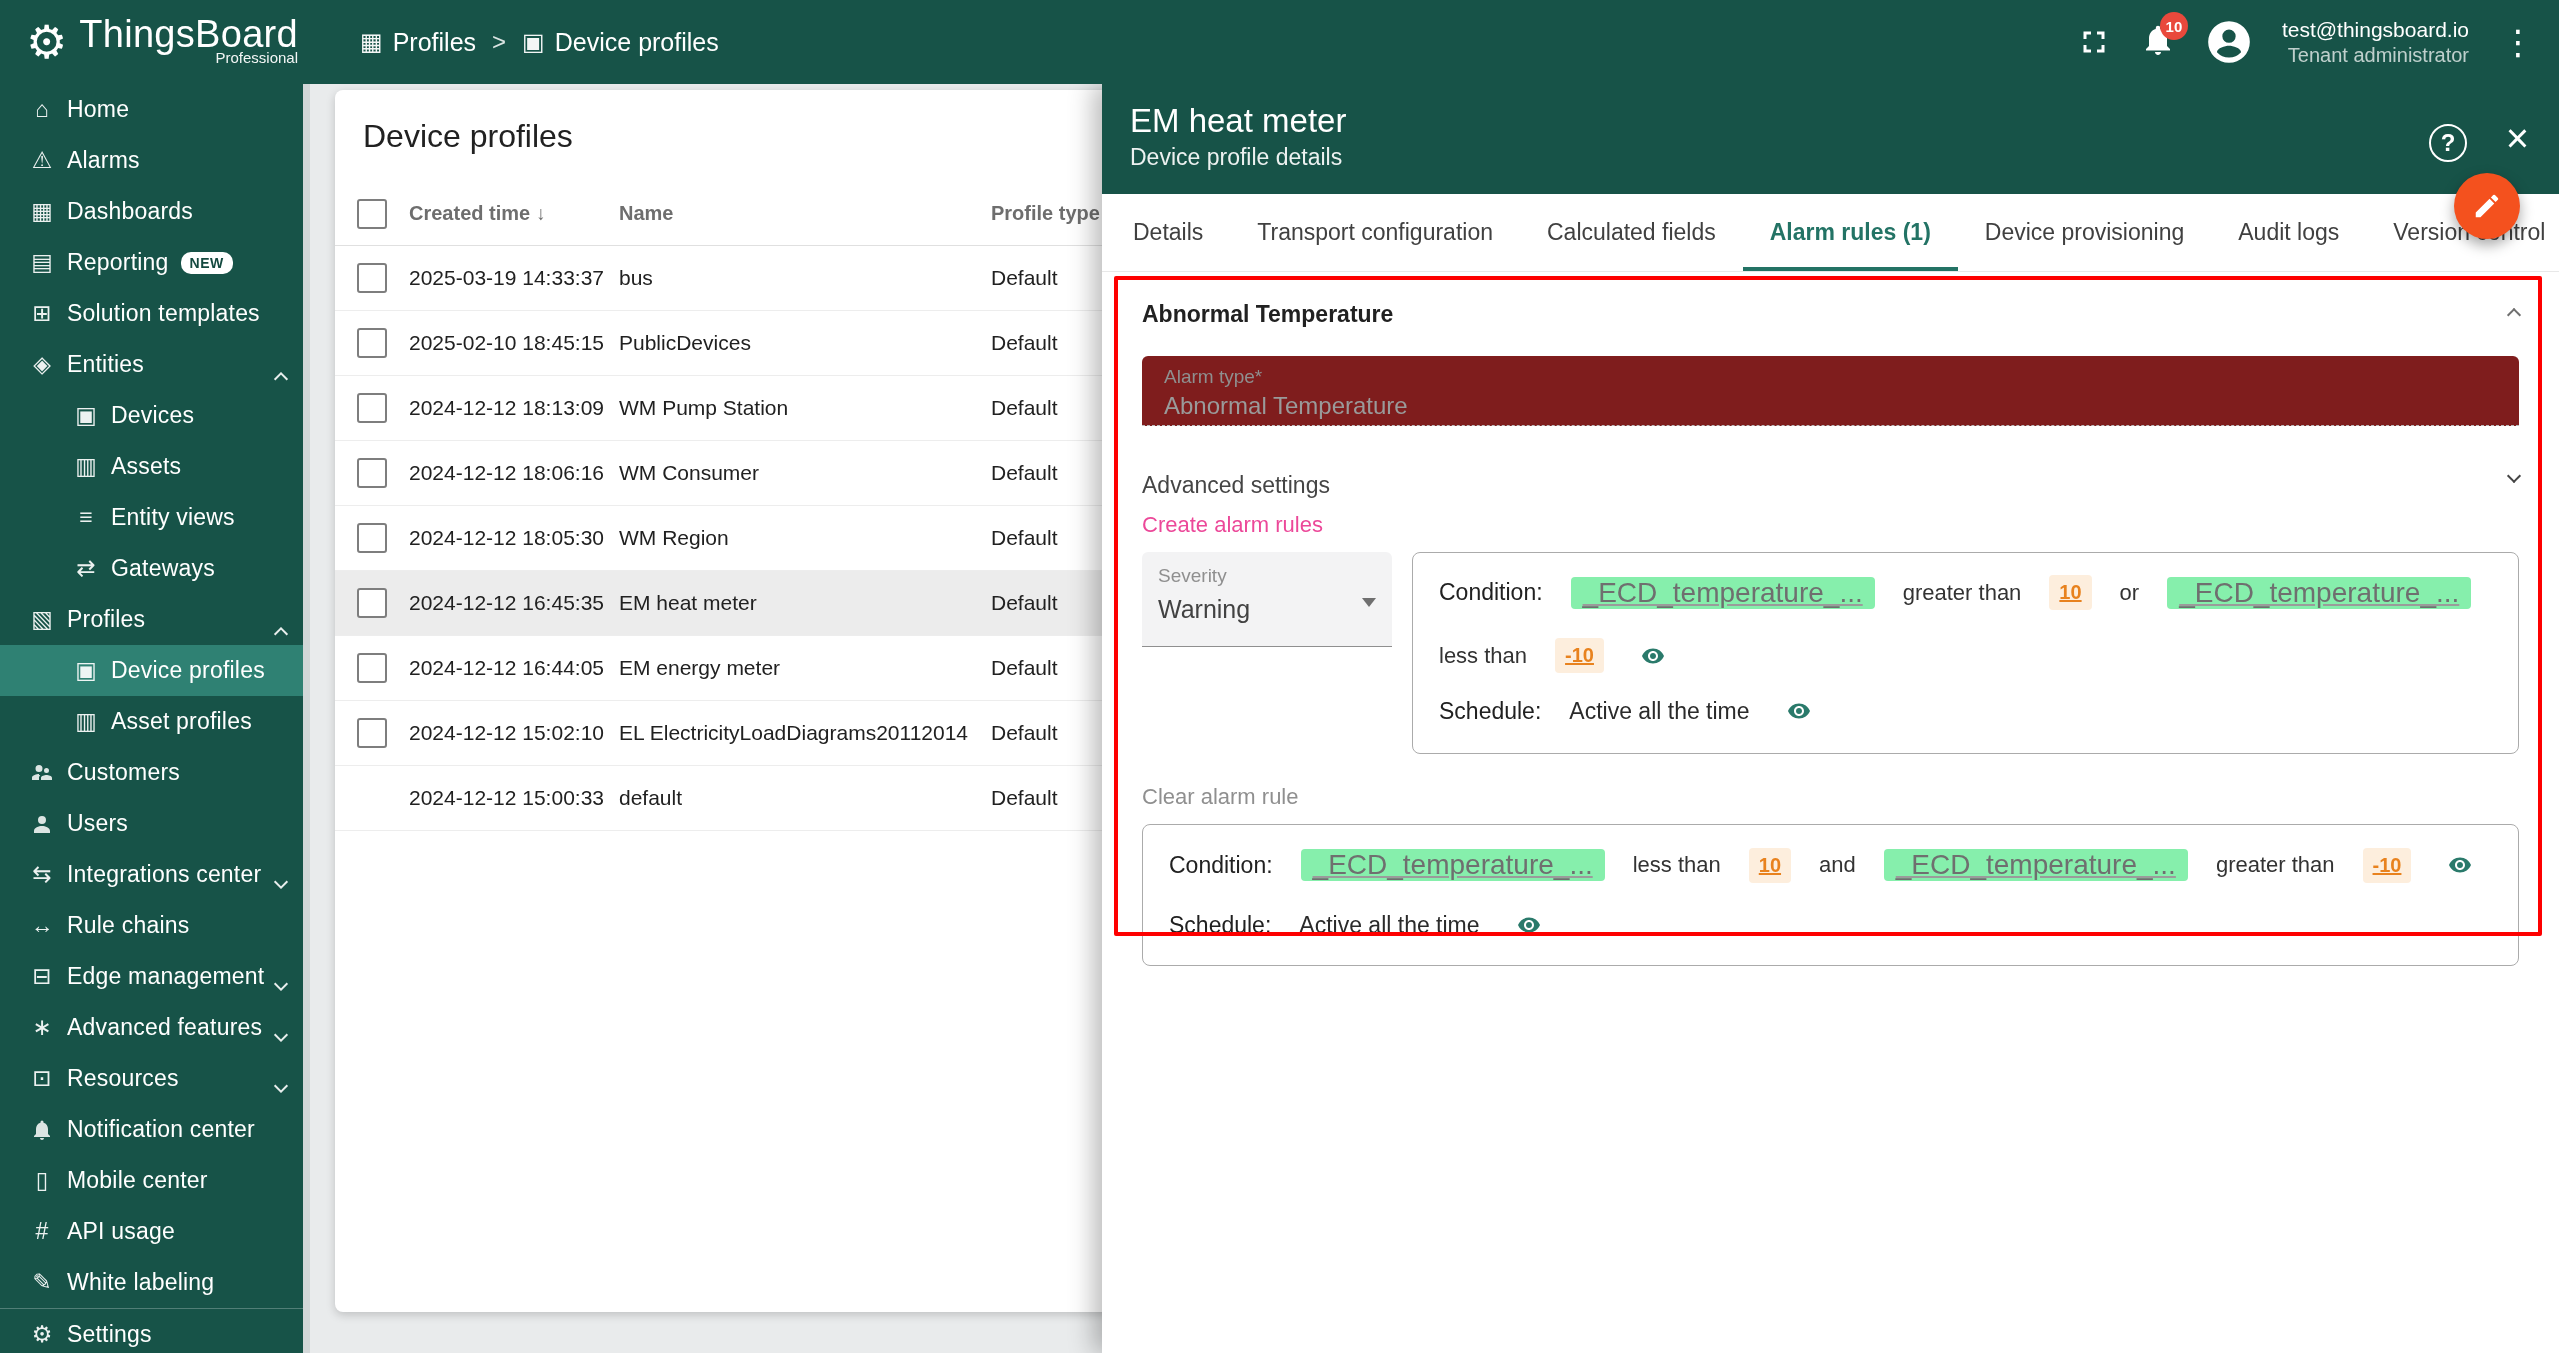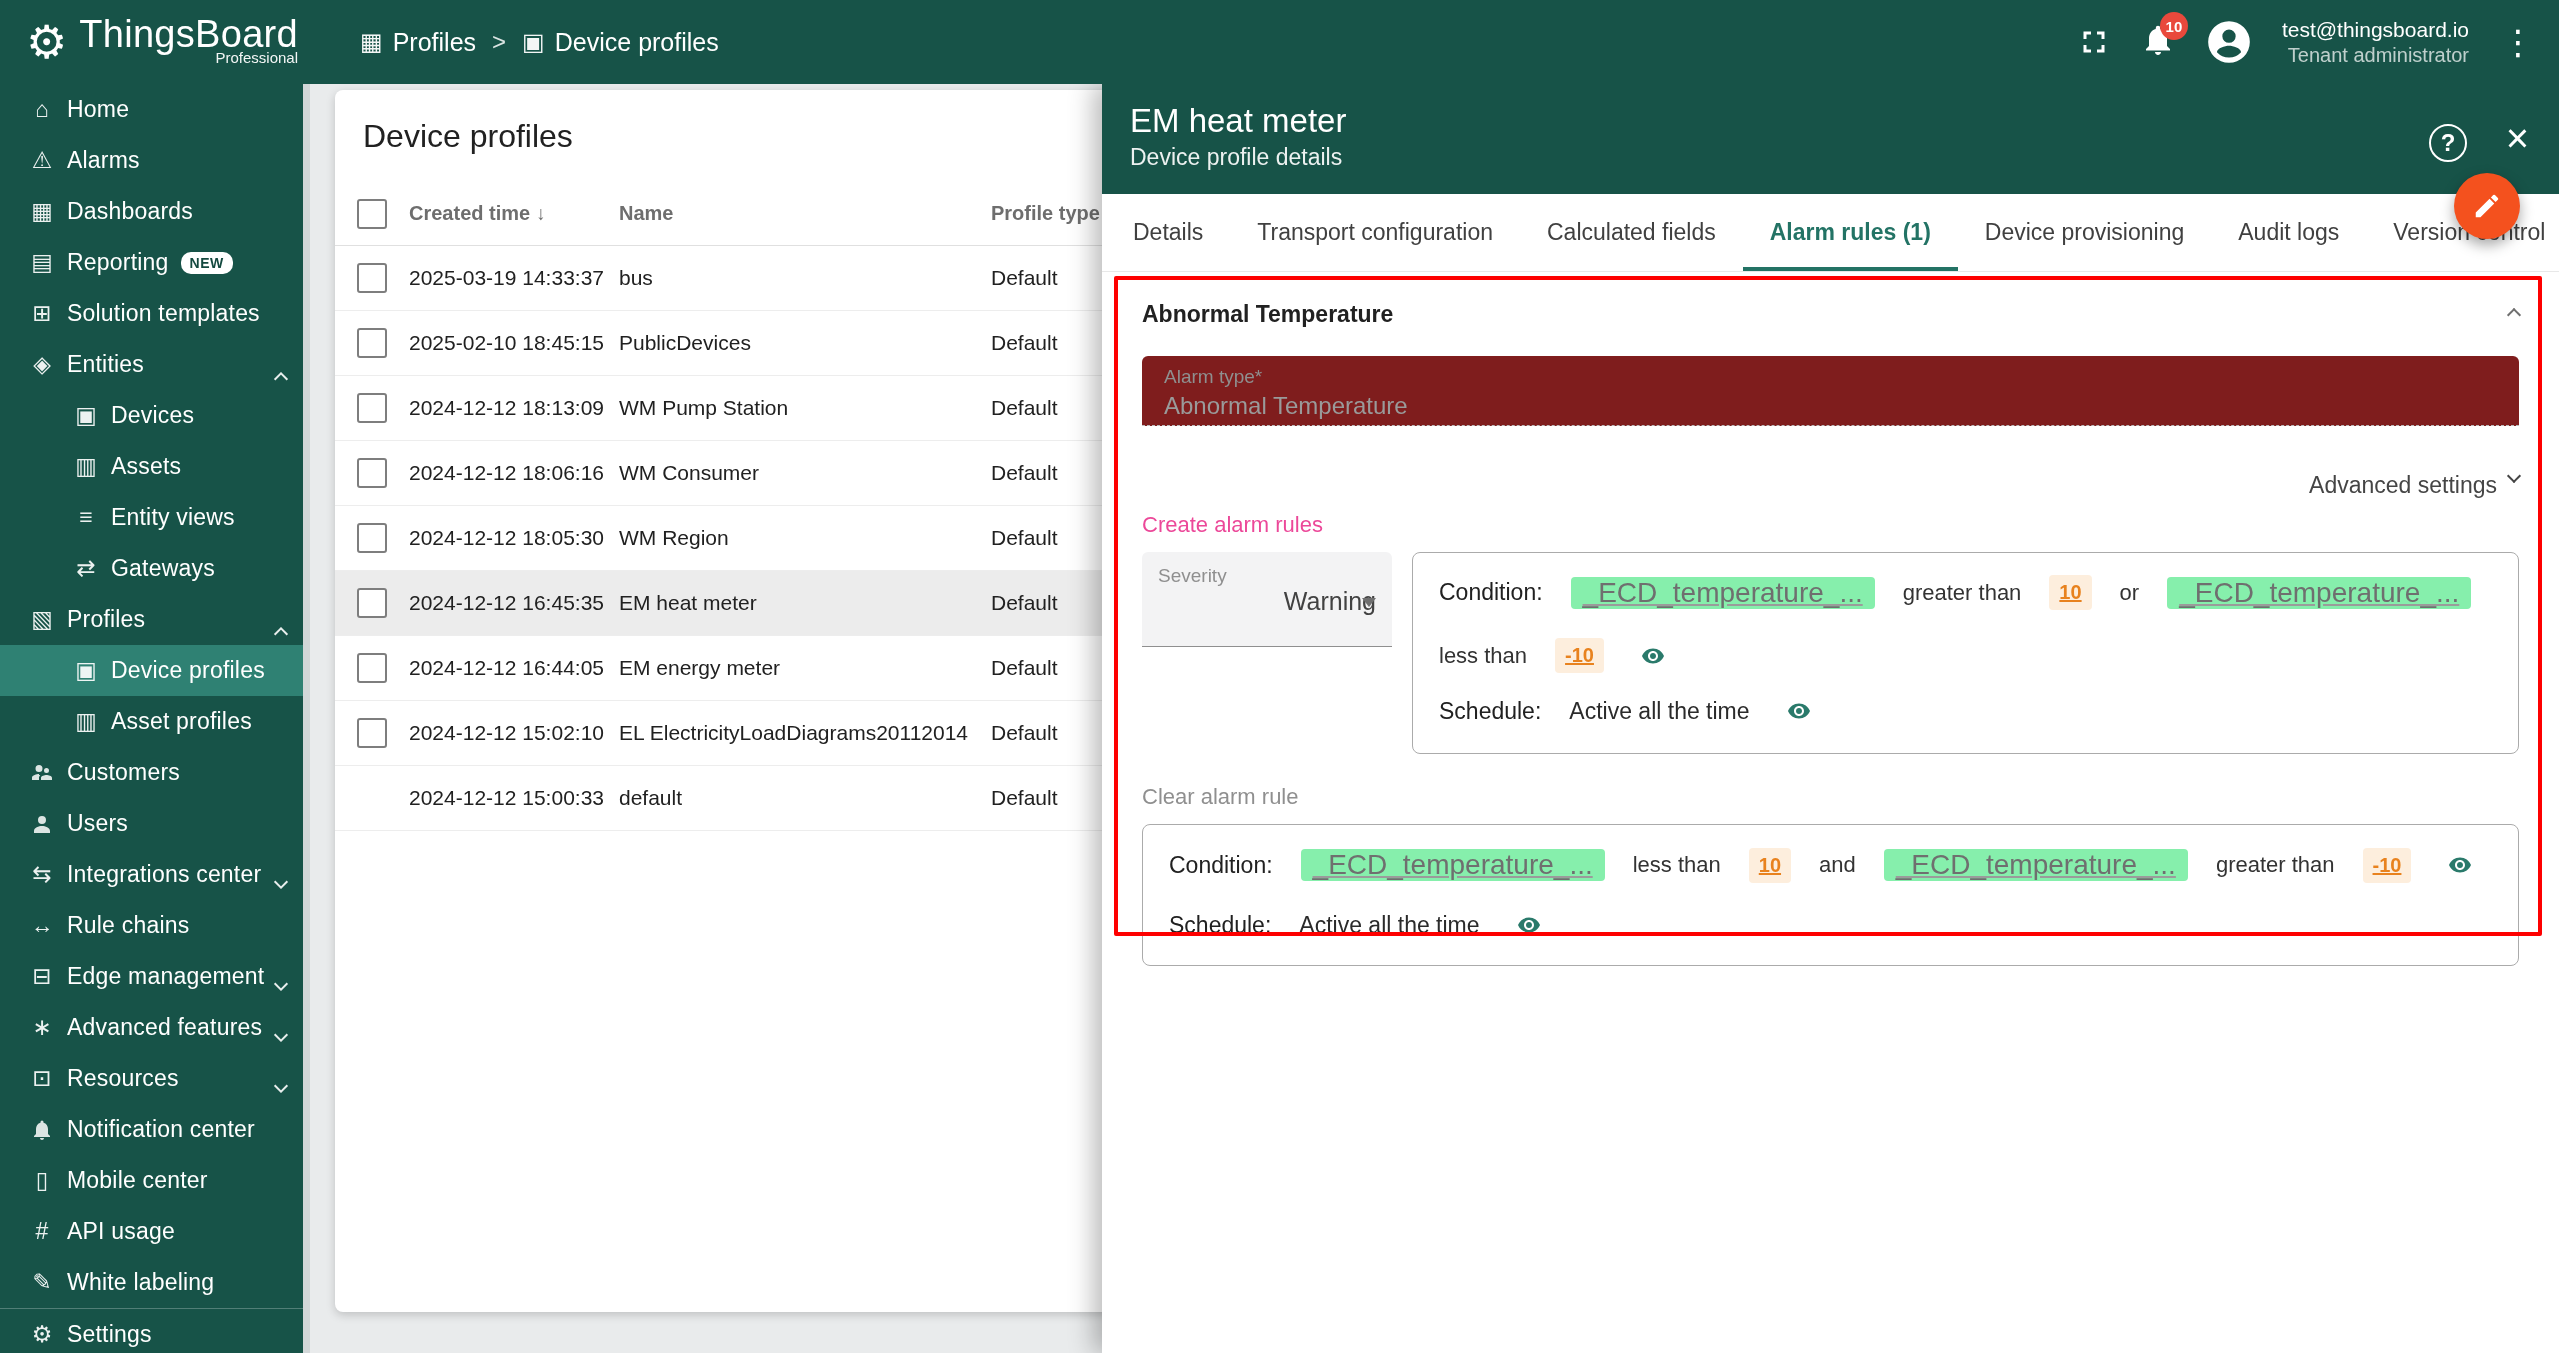--- a/index.html
+++ b/index.html
@@ -76,28 +76,28 @@
   .tab.active::after { content:""; position:absolute; left:0; right:0; bottom:0; height:4px; background:#237365; }
 
   .panel-content { padding:14px 40px 0 40px; }
   .section-header { display:flex; align-items:center; justify-content:space-between; height:56px;
     font-size:23px; font-weight:700; color:#212121; cursor:pointer; }
   .section-header .chev-cell { position:static; color:#6f6f6f; }
   .alarm-type-field { margin-top:14px; height:70px; background:#7f1d1d; border-radius:6px 6px 0 0;
     padding:10px 22px; border-bottom:1px dashed #bdbdbd; }
   .f-label { font-size:19px; color:#8f8f8f; }
   .f-value { font-size:24px; color:#9a9a9a; margin-top:4px; }
-  .advanced-row { margin-top:44px; height:30px; display:flex; justify-content:flex-end; align-items:center; gap:12px;
+  .advanced-row { margin-top:44px; height:30px; display:flex; justify-content:space-between; align-items:center; gap:12px;
     font-size:23px; color:#454545; cursor:pointer; }
   .advanced-row .chev { color:#454545; }
   .rules-label { margin-top:12px; font-size:22px; color:#ec4899; height:28px; }
   .rule-row { margin-top:12px; display:flex; gap:20px; align-items:flex-start; }
   .severity-field { width:250px; height:95px; background:#f3f3f4; border-bottom:1px solid #8f8f8f; border-radius:6px 6px 0 0;
     padding:13px 16px; position:relative; cursor:pointer; }
-  .sev-value { font-size:25px; color:#424242; margin-top:0;text-align:right; }
+  .sev-value { font-size:25px; color:#424242; margin-top:8px; }
   .sel-arrow { position:absolute; right:16px; top:46px; width:0; height:0; border-left:7px solid transparent;
     border-right:7px solid transparent; border-top:9px solid #6f6f6f; }
   .cond-card { flex:1; border:1px solid #ababab; border-radius:8px; padding:22px 26px; display:flex; flex-direction:column; gap:18px; }
   .clear-card { margin-top:12px; border:1px solid #ababab; border-radius:8px; padding:20px 26px; display:flex; flex-direction:column; gap:20px; }
   .cond-row { display:flex; align-items:center; gap:28px; font-size:23px; color:#2b2b2b; flex-wrap:wrap; min-height:40px; }
   .row-label { color:#212121; }
   .k-chip { background:#86efac; color:#6f6f6f; font-size:28px; padding:0 12px; border-radius:4px;
     text-decoration:underline; text-decoration-color:#9b9b9b; white-space:nowrap; }
   .n-chip { background:#fdeedd; color:#e8821e; font-size:20px; font-weight:600; padding:6px 10px; border-radius:4px; text-decoration:underline; }
   .op-text { color:#333; font-size:22px; }

